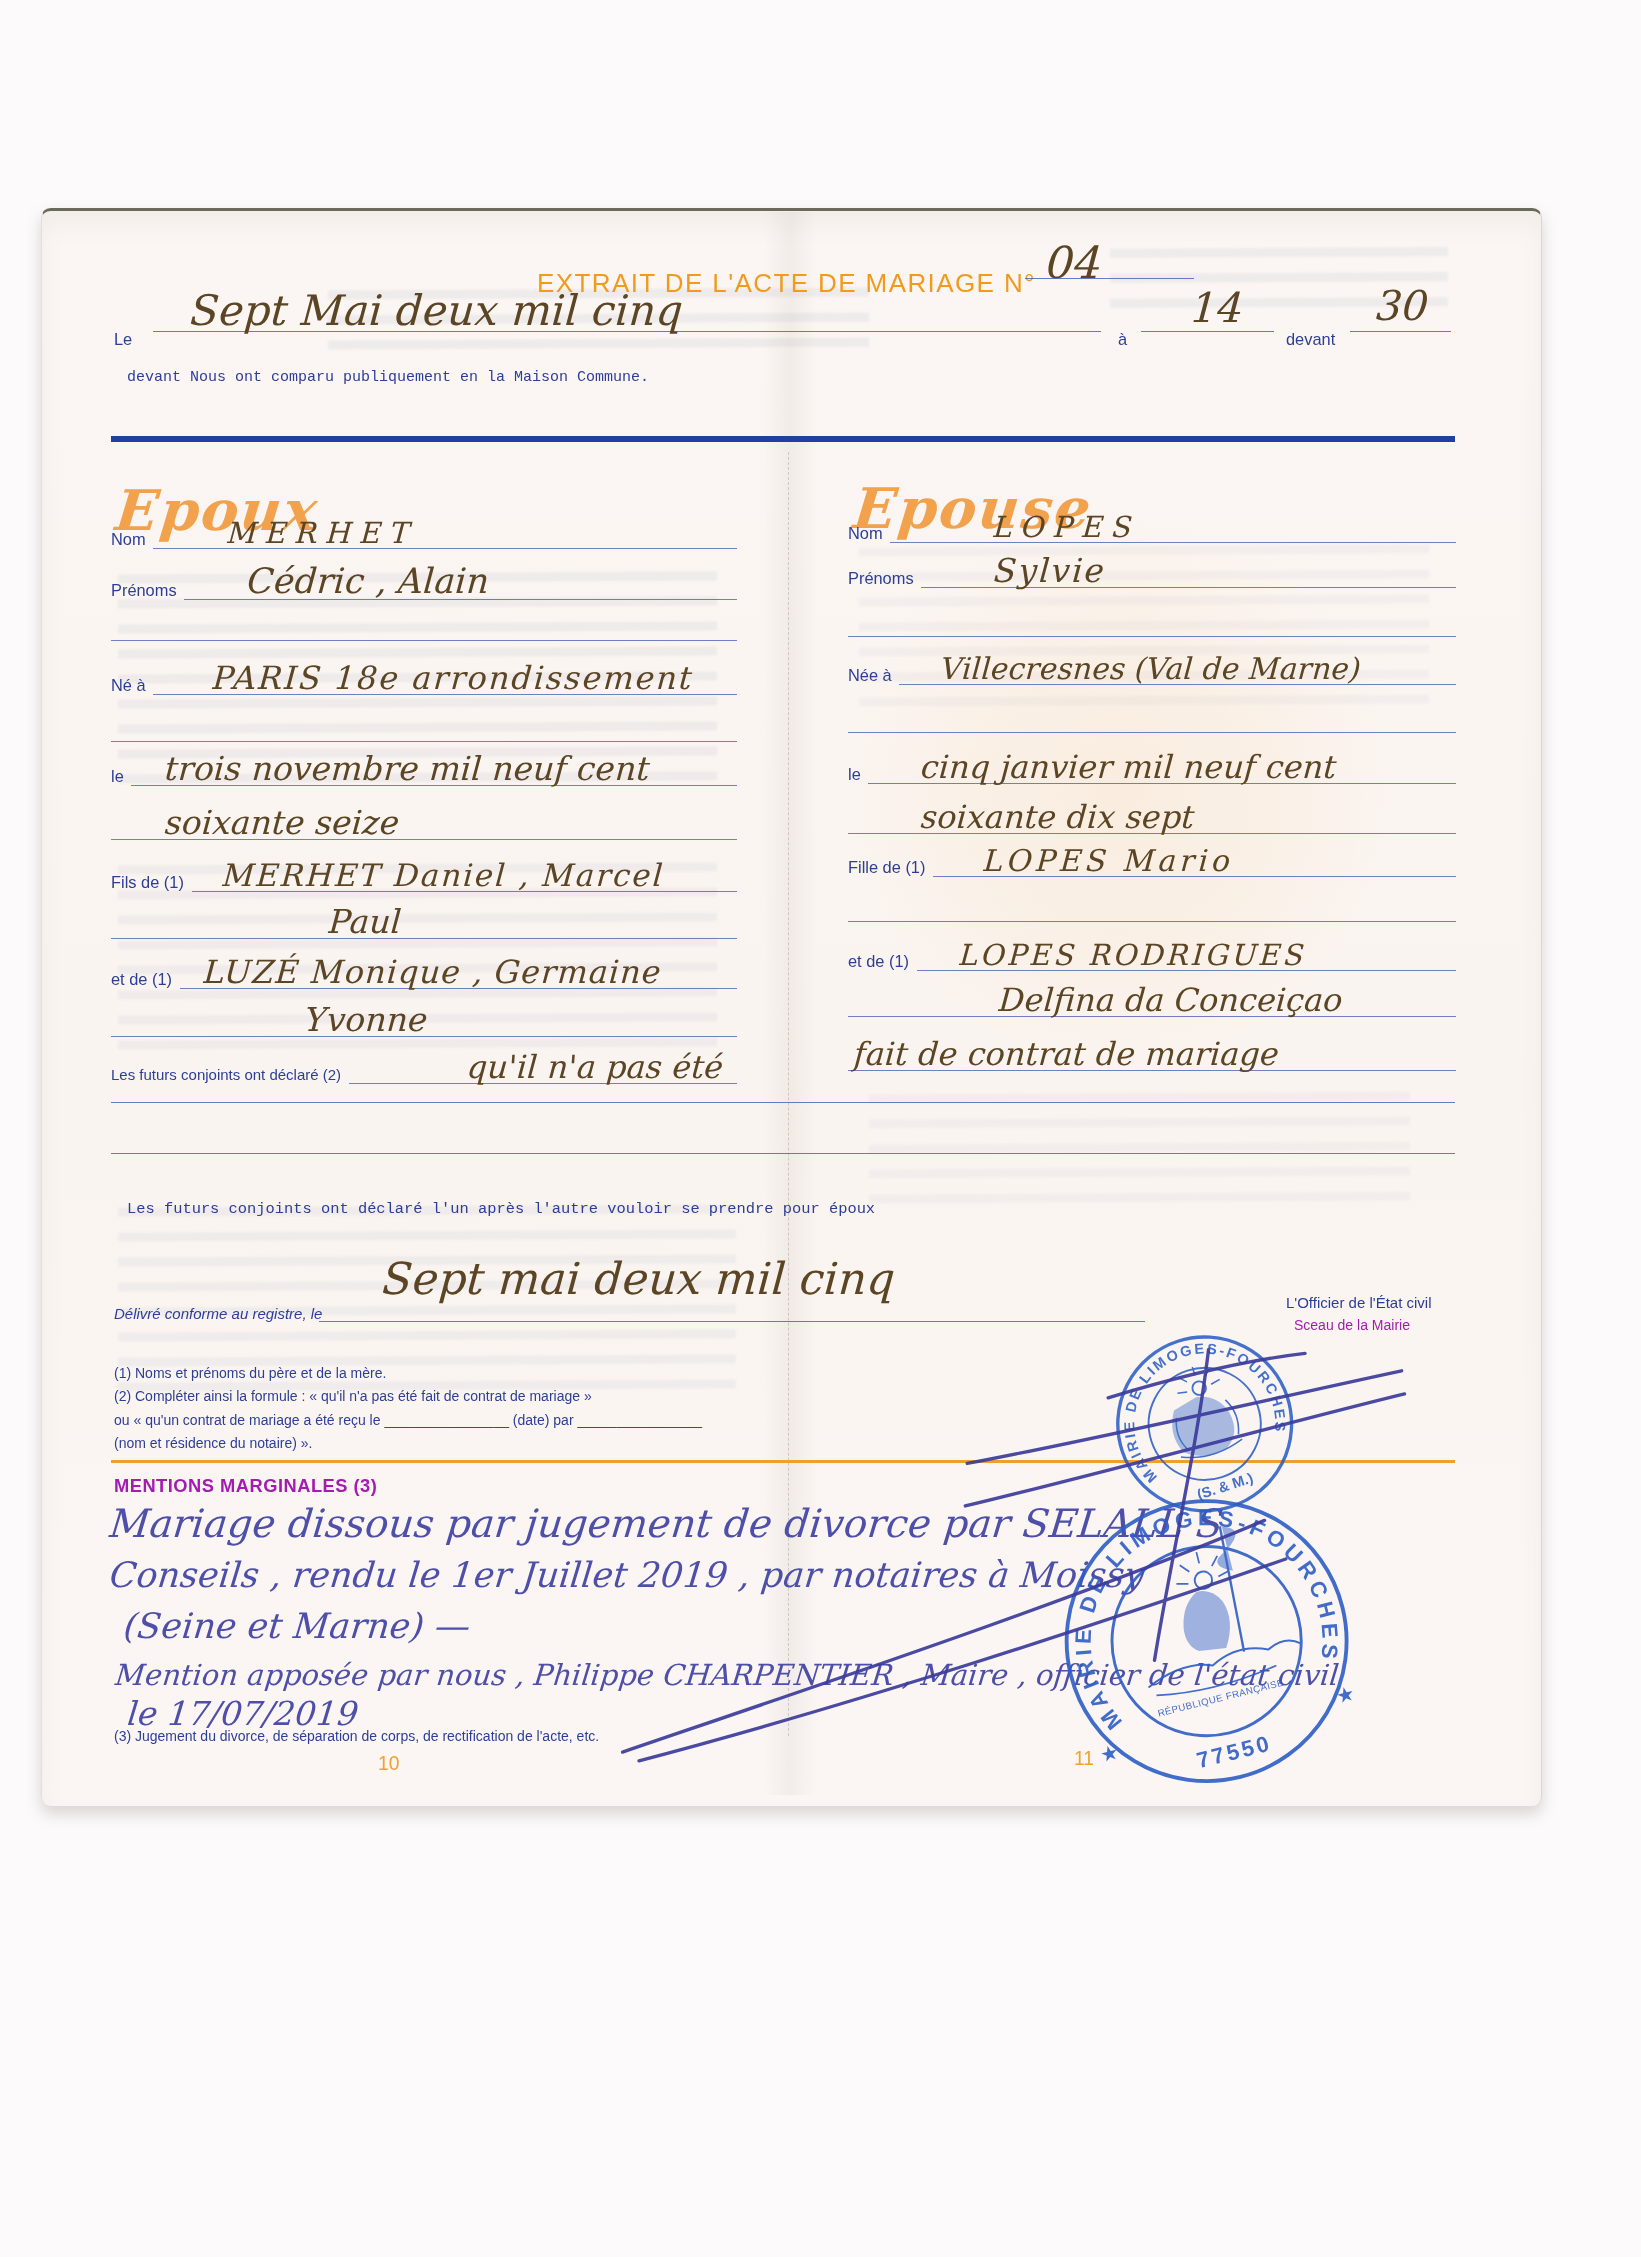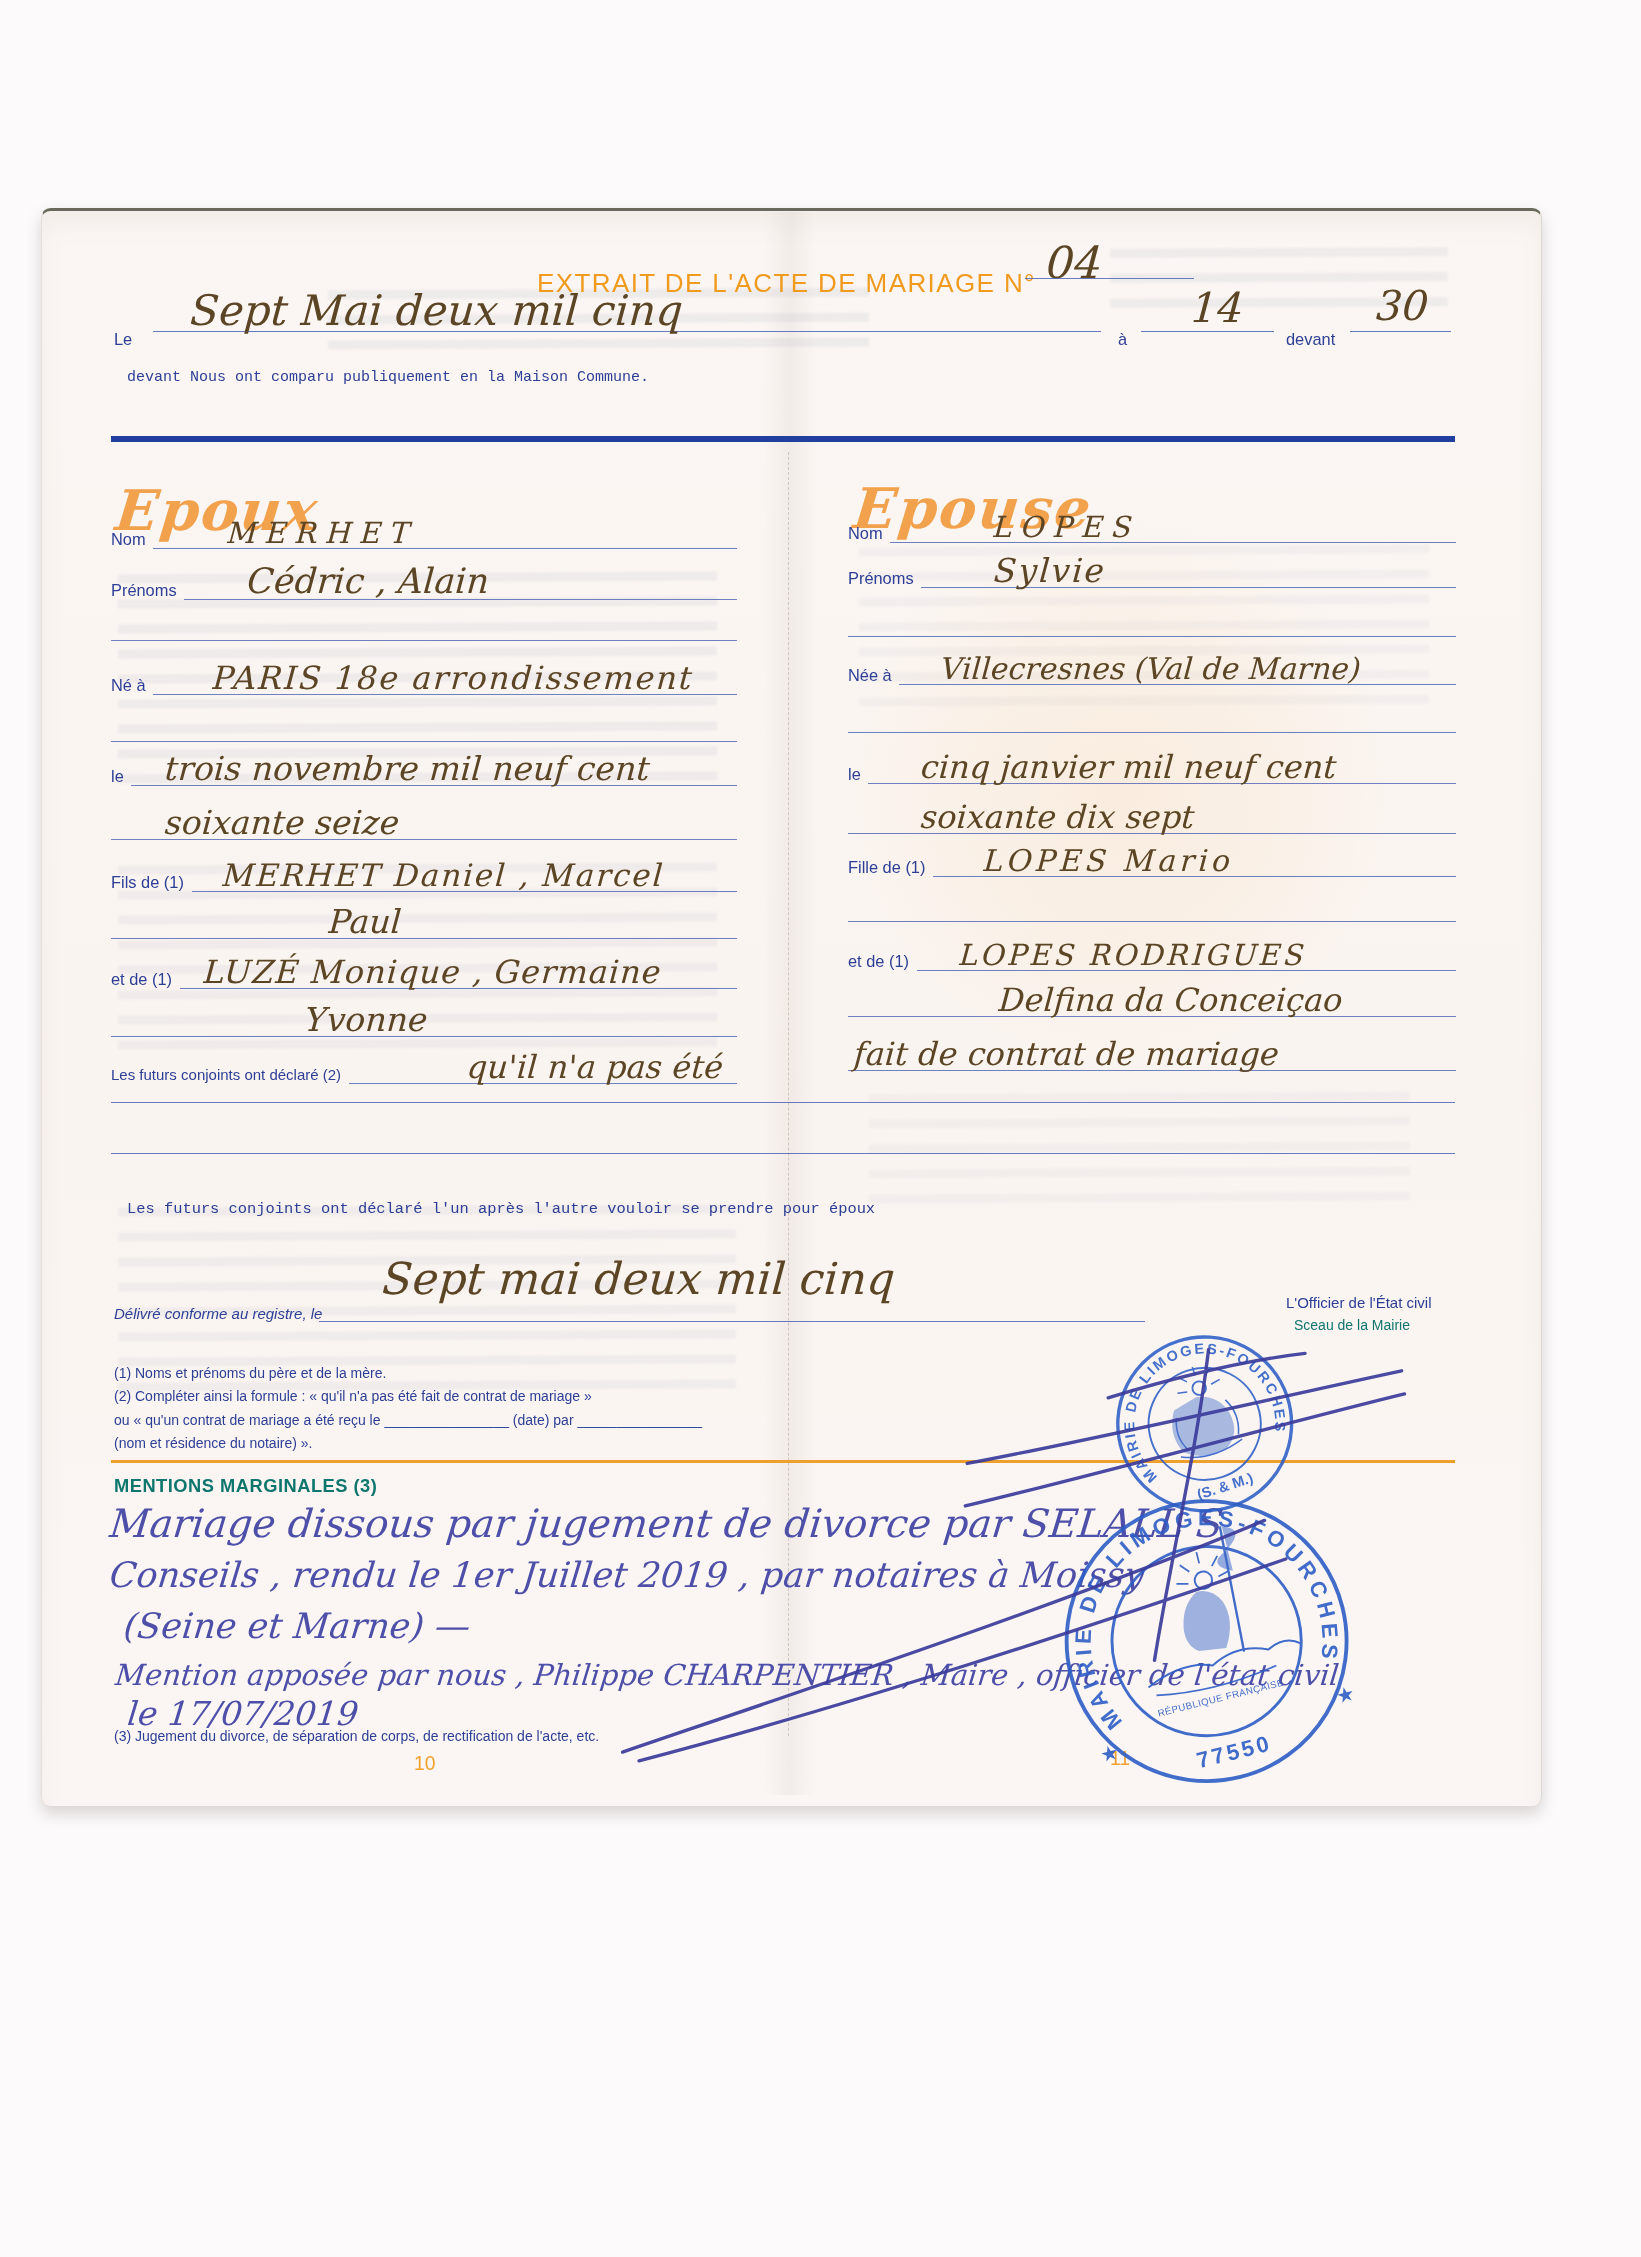--- a/index.html
+++ b/index.html
@@ -17,21 +17,21 @@
     border-left:1.9px dashed rgba(125,115,105,.30);}
 
   
   .bleed{position:absolute;background:repeating-linear-gradient(0deg,rgba(108,118,155,.085) 0 8.7px,transparent 8.7px 25px);
     filter:blur(0.8px);transform:skewY(-.3deg);}
 
   .wm{position:absolute;border-radius:50%;background:radial-gradient(circle,rgba(242,166,60,.10) 0%,rgba(242,166,60,.05) 45%,transparent 72%);}
 
   
   .navy{color:#2c3e96;}
-  .orange{color:#0f766e;}
+  .orange{color:#a21caf;}
   .abs{position:absolute;white-space:nowrap;}
   .title{font-size:26px;letter-spacing:1.4px;color:#f09a1e;}
   .lblrow{font-size:16.4px;color:#2c3e96;}
   .small-print{font-size:14px;color:#2c3e96;}
   .italic{font-style:italic;}
   .center-block{position:absolute;left:127px;width:1344px;text-align:left;font-family:Liberation Mono, monospace;}
 
   
   .script{font-family:"DejaVu Serif",serif;font-style:italic;font-weight:bold;
     font-size:56px;color:#f2a24d;letter-spacing:1.9px;transform:skewX(-6deg);}
@@ -45,21 +45,21 @@
   .rule-thick{position:absolute;background:#203f9e;}
   .rule-orange{position:absolute;background:#eda02d;}
 
   
   .hw{position:absolute;font-family:"DejaVu Serif",serif;font-style:italic;color:#5b4524;
     white-space:nowrap;transform:skewX(-4deg);transform-origin:left bottom;line-height:1;}
   .hw-in-row{position:absolute;bottom:1px;}
   .hw-blue{position:absolute;font-family:"DejaVu Serif",serif;font-style:italic;color:#4d4fa8;
     white-space:nowrap;transform:skewX(-6deg);transform-origin:left bottom;line-height:1;}
 
-  .pagenum{font-size:19.3px;color:#f0a12e;margin-left:36px;}
+  .pagenum{font-size:19.3px;color:#f0a12e;}
   svg.overlay{position:absolute;inset:0;pointer-events:none;}
 </style>
 </head>
 <body>
 
 <div id="scan">
 
   <div class="page"></div>
   <div class="page-foldshade"></div>
   <div class="fold-crease"></div>

